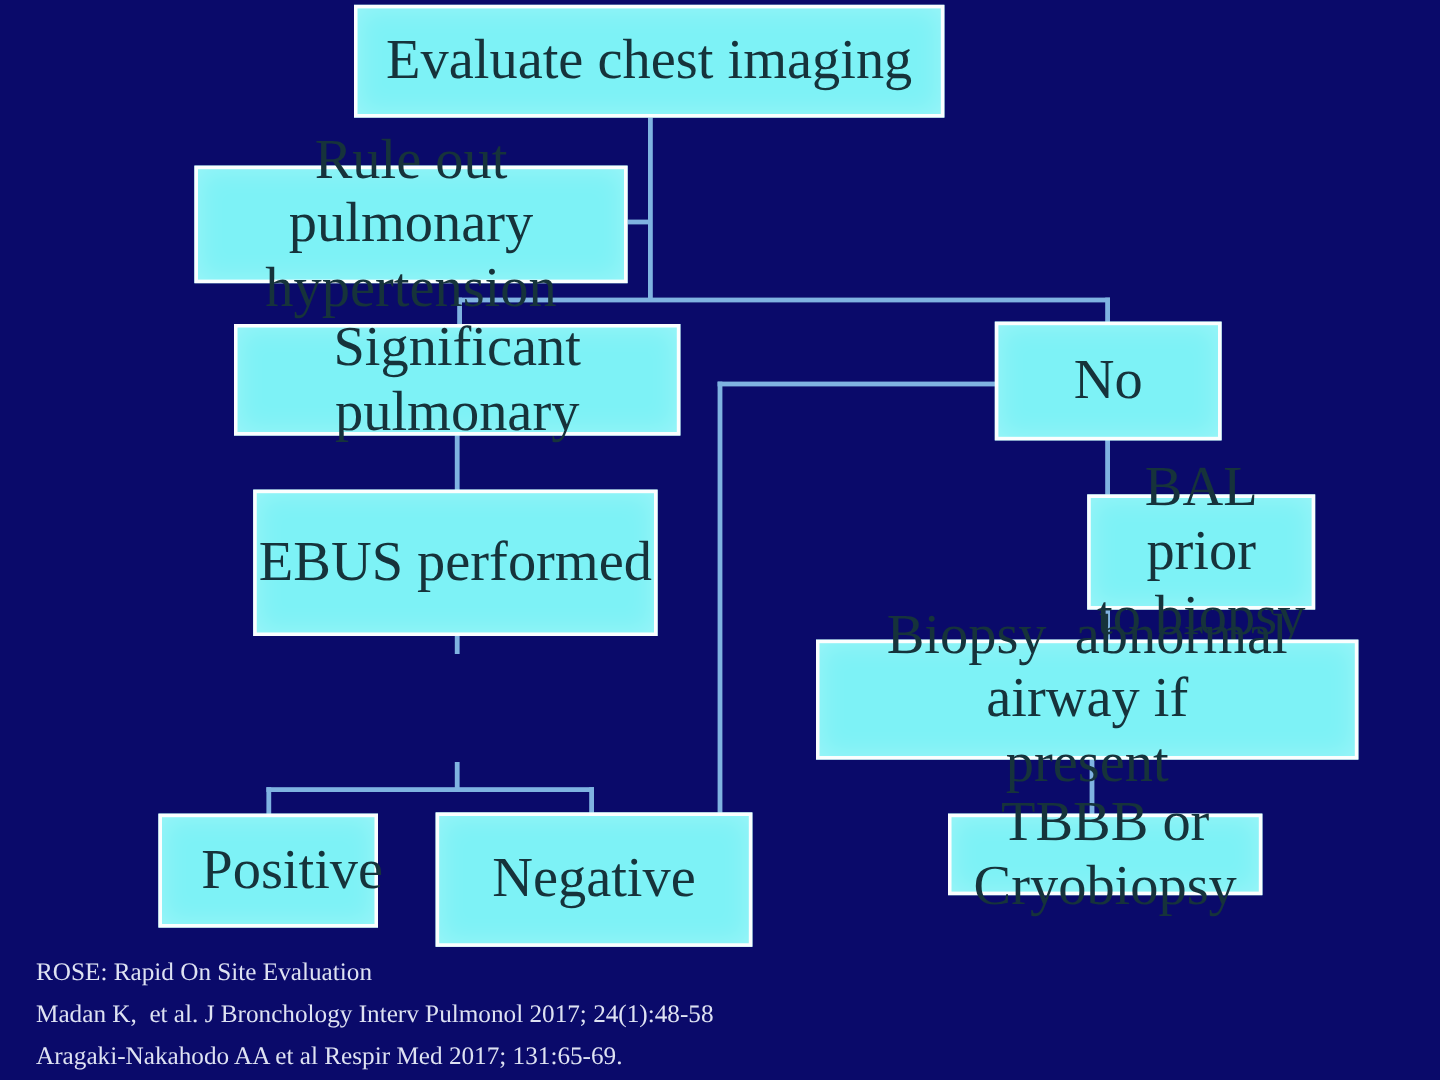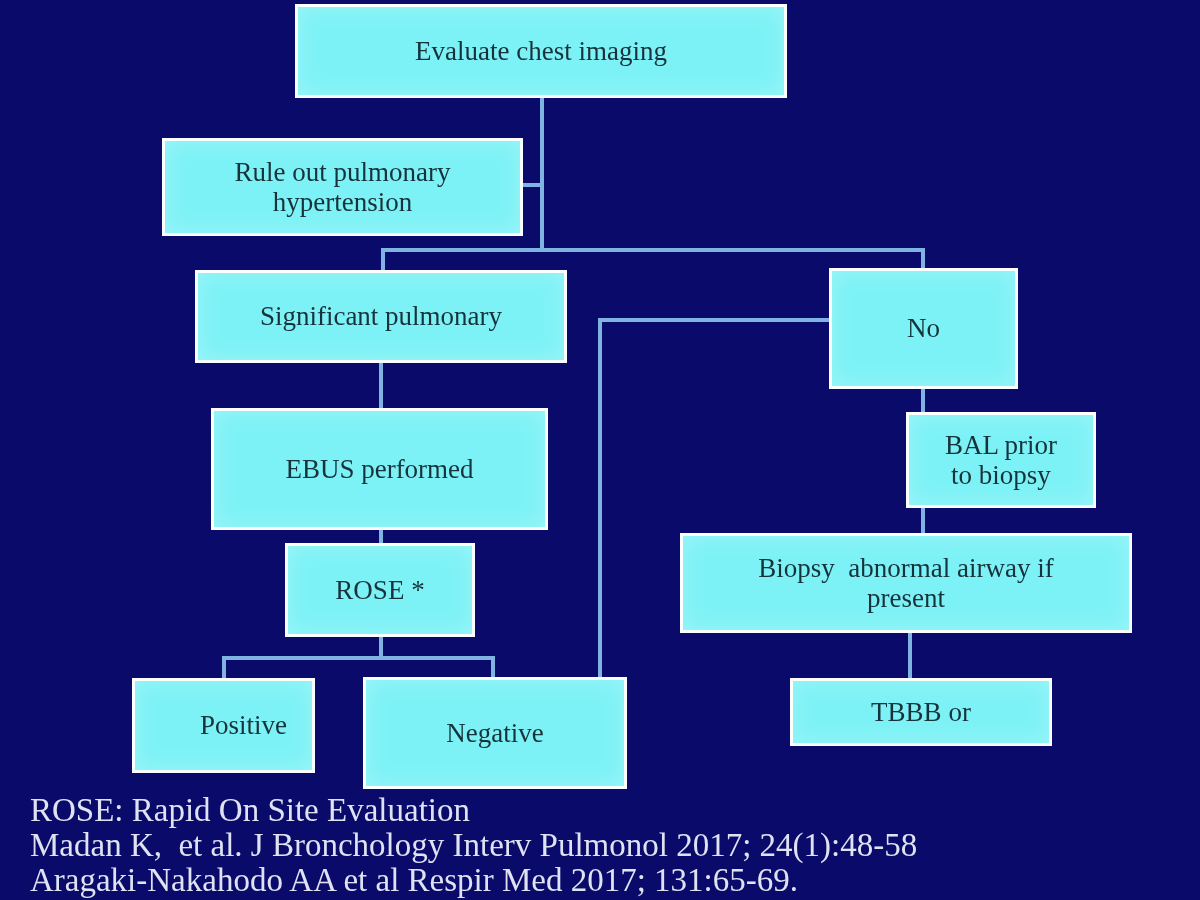--- a/index.html
+++ b/index.html
@@ -26,37 +26,37 @@
   .node {
     position: absolute;
     background: var(--node_fill);
     border: 3px solid var(--node_border);
     color: var(--node_text);
     display: flex;
     flex-direction: column;
     align-items: center;
     justify-content: center;
     text-align: center;
-    font-size: 27px;
+    font-size: 47px;
     line-height: 1.13;
     z-index: 2;
     box-shadow: inset 0 0 22px rgba(255,255,255,0.25);
   }
   .line { white-space: pre-wrap; }
   .conn {
     position: absolute;
     background: var(--connector);
     z-index: 1;
   }
   .footer {
     position: absolute;
     left: 30px;
     top: 793px;
     color: var(--footer_text);
-    font-size: 33px;
+    font-size: 21px;
     line-height: 35px;
     text-align: left;
     z-index: 2;
   }
 </style>
 </head>
 <body>
 
 <div class="stage">
 
@@ -83,52 +83,50 @@
 
   <div class="node" style="left:162px; top:138px; width:361px; height:98px;">
     <div class="line">Rule out pulmonary</div>
     <div class="line">hypertension</div>
   </div>
 
   <div class="node" style="left:195px; top:270px; width:372px; height:93px;">
     <div class="line">Significant pulmonary</div>
   </div>
 
-  <div class="node" style="left:829px; top:268px; width:189px; height:121px;">
+  <div class="node" style="left:829px; top:268px; width:189px; height:99px;">
     <div class="line">No</div>
   </div>
 
   <div class="node" style="left:211px; top:408px; width:337px; height:122px;">
     <div class="line">EBUS performed</div>
   </div>
 
   <div class="node" style="left:906px; top:412px; width:190px; height:96px;">
     <div class="line">BAL prior</div>
     <div class="line">to biopsy</div>
   </div>
 
-  <div class="node" style="left:285px; top:543px; width:190px; height:94px;">
-    <div class="line">ROSE *</div>
-  </div>
 
   <div class="node" style="left:680px; top:533px; width:452px; height:100px;">
     <div class="line">Biopsy  abnormal airway if</div>
     <div class="line">present</div>
   </div>
 
   <div class="node" style="left:132px; top:678px; width:183px; height:95px;padding-left:40px;">
     <div class="line">Positive</div>
   </div>
 
   <div class="node" style="left:363px; top:677px; width:264px; height:112px;">
     <div class="line">Negative</div>
   </div>
 
   <div class="node" style="left:790px; top:678px; width:262px; height:68px;">
     <div class="line">TBBB or</div>
+    <div class="line">Cryobiopsy</div>
   </div>
 
   <div class="footer">
     <div class="line">ROSE: Rapid On Site Evaluation</div>
     <div class="line">Madan K,  et al. J Bronchology Interv Pulmonol 2017; 24(1):48-58</div>
     <div class="line">Aragaki-Nakahodo AA et al Respir Med 2017; 131:65-69.</div>
   </div>
 
 </div>
 

